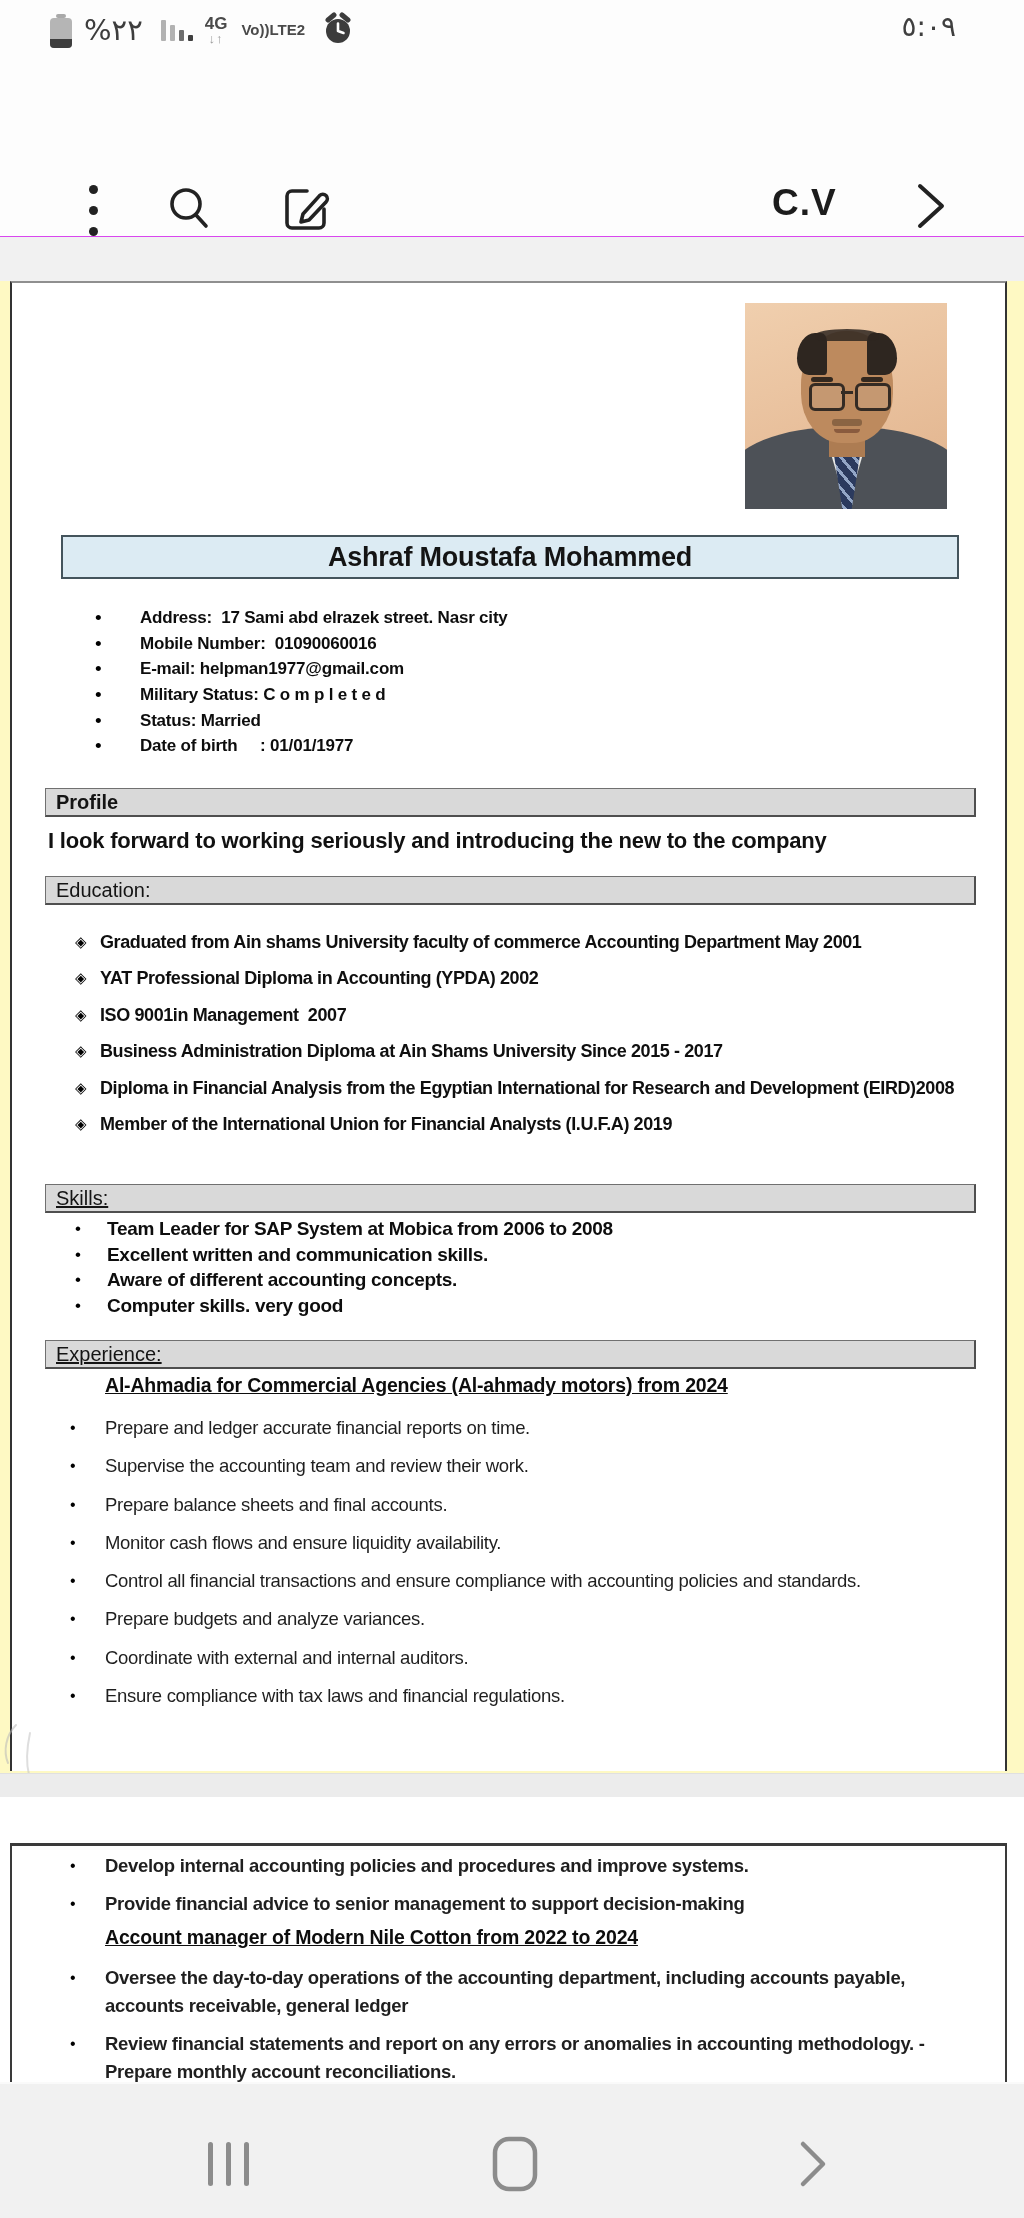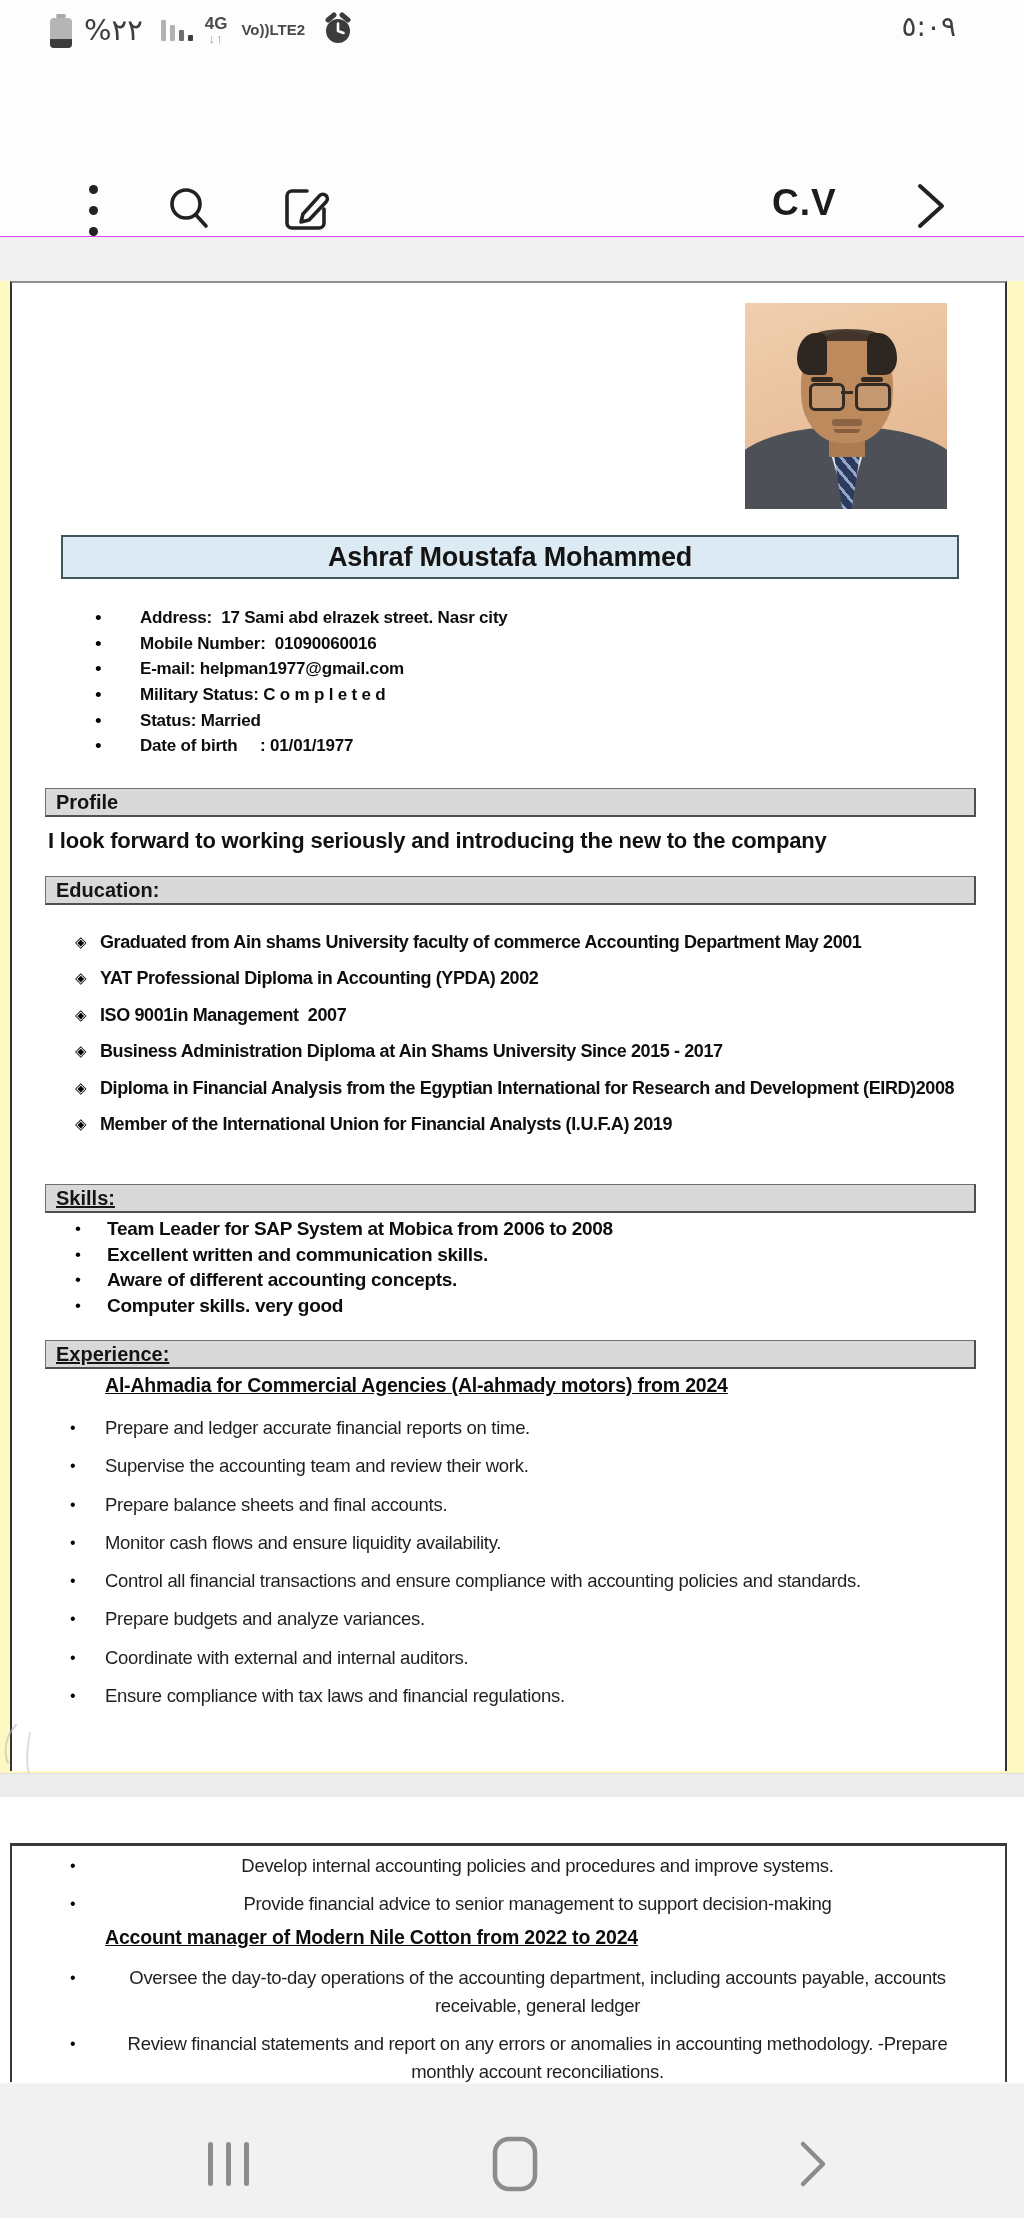--- a/index.html
+++ b/index.html
@@ -82,21 +82,21 @@
   .namebox span{font-size:27px;font-weight:bold;color:#141414;letter-spacing:-0.2px;}
 
   .contact{position:absolute;left:83px;top:322px;width:640px;}
   .crow{display:flex;height:25.7px;align-items:center;}
   .crow .b{width:45px;font-size:19px;color:#000;flex:none;}
   .crow .t{font-size:17px;font-weight:bold;color:#0d0d0d;letter-spacing:-0.2px;white-space:pre-wrap;}
 
   .secbar{position:absolute;left:33px;width:918px;height:26px;background:#d9d9d9;
           border:1px solid #707070;border-bottom:2px solid #4f4f4f;border-right:2px solid #4f4f4f;
           display:flex;align-items:center;padding-left:10px;box-sizing:content-box;}
-  .secbar span{font-size:20px;font-weight:bold;color:#141414;}
+  .secbar span{font-size:20px;font-weight:normal;color:#141414;}
   .secbar .u{text-decoration:underline;}
   .bar-profile{top:505px;} .bar-profile span{font-weight:600;}
   .bar-edu{top:593px;}
   .bar-skills{top:901px;}
   .bar-exp{top:1057px;}
 
   .profiletext{position:absolute;left:36px;top:545px;width:917px;font-size:22px;font-weight:bold;
                color:#111;letter-spacing:-0.2px;}
 
   .edulist{position:absolute;left:63px;top:641px;width:892px;}
@@ -116,21 +116,21 @@
   .explist{position:absolute;left:58px;top:1126px;width:900px;}
   .xrow{display:flex;}
   .xrow .b{width:35px;flex:none;font-size:16px;color:#000;line-height:38.3px;}
   .xrow .t{flex:1;font-size:18.5px;font-weight:400;color:#1f1f1f;line-height:38.3px;letter-spacing:-0.3px;}
 
   .squiggle{position:absolute;left:0px;top:1438px;opacity:.55;}
 
   
   .p2row{position:absolute;left:58px;width:900px;display:flex;}
   .p2row .b{width:35px;flex:none;font-size:16px;color:#000;line-height:28px;}
-  .p2row .t{flex:1;font-size:18.5px;font-weight:400;color:#1f1f1f;line-height:28px;letter-spacing:-0.3px;text-align:center;}
+  .p2row .t{flex:1;font-size:18.5px;font-weight:700;color:#1f1f1f;line-height:28px;letter-spacing:-0.3px;}
   .p2a{top:6px;} .p2b{top:44px;}
   .jt2{left:93px;top:80px;}
   .p2c{top:118px;} .p2d{top:184px;}
 
   
   .navbar{position:absolute;left:0;top:2082px;width:1024px;height:136px;background:#f1f1f1;
           border-top:2px solid #fafafa;}
   .nav-btn{position:absolute;top:40px;width:80px;height:80px;display:flex;align-items:center;justify-content:center;}
   .nb-recents{left:188px;} .nb-home{left:475px;} .nb-back{left:773px;}
   .recents{display:flex;gap:13px;}

